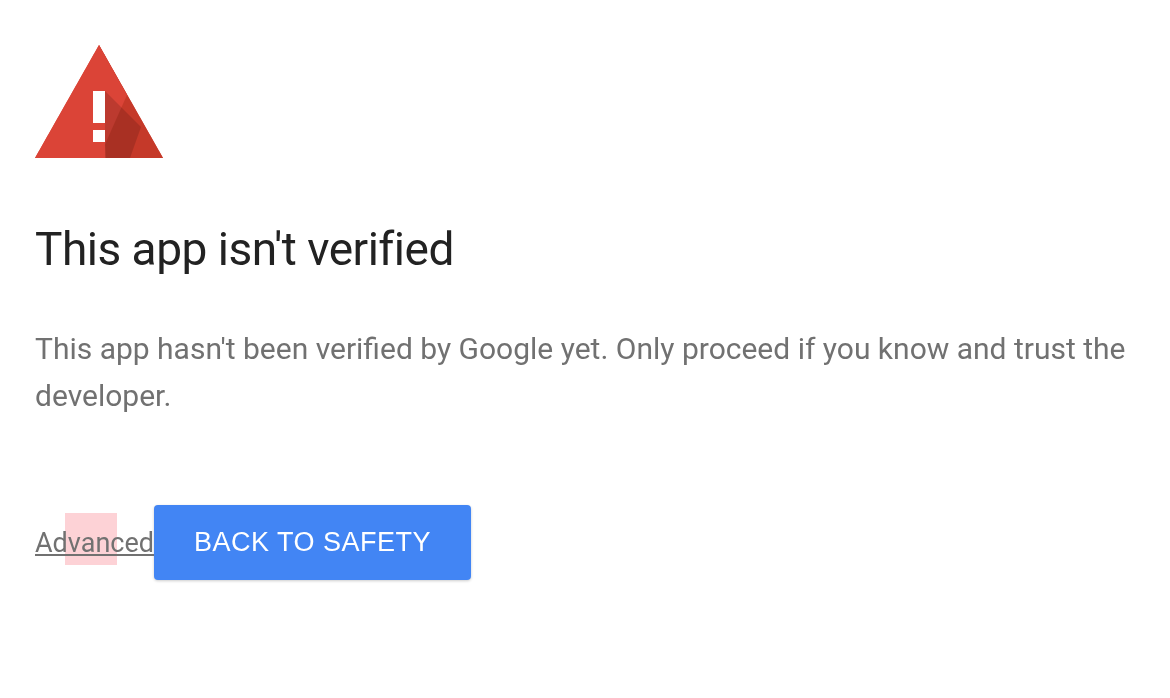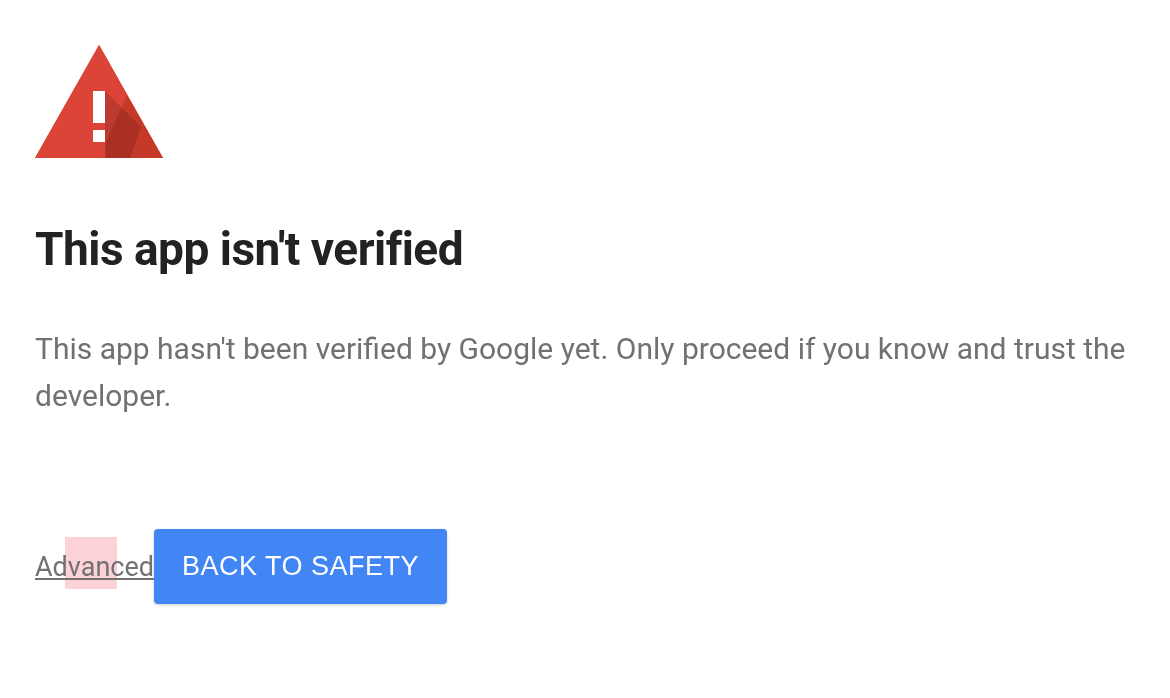--- a/index.html
+++ b/index.html
@@ -13,30 +13,30 @@
       width: 1170px;
       height: 698px;
       padding: 45px 35px;
     }
     .warning-icon {
       margin-bottom: 60px;
     }
     .heading {
       font-size: 46px;
       color: #222222;
-      font-weight: 700;
+      font-weight: 400;
       margin-bottom: 50px;
       letter-spacing: -0.5px;
     }
     .description {
       font-size: 30px;
       color: #717171;
       font-weight: 400;
       line-height: 1.55;
-      margin-bottom: 110px;
+      margin-bottom: 86px;
       max-width: 1100px;
     }
     .actions {
       display: flex;
       align-items: center;
     }
     .advanced-link {
       position: relative;
       font-size: 27px;
       color: #717171;
@@ -52,21 +52,21 @@
       height: 52px;
       background: rgba(251, 180, 186, 0.6);
       z-index: -1;
     }
     .safety-button {
       background: #4285f4;
       color: #ffffff;
       border: none;
       font-size: 27px;
       font-weight: 500;
-      padding: 22px 28px;
+      padding: 22px 40px;
       border-radius: 4px;
       cursor: pointer;
       letter-spacing: 0.5px;
       box-shadow: 0 1px 3px rgba(0,0,0,0.2);
     }
   </style>
 </head>
 <body>
 
 <div class="warning-icon">

